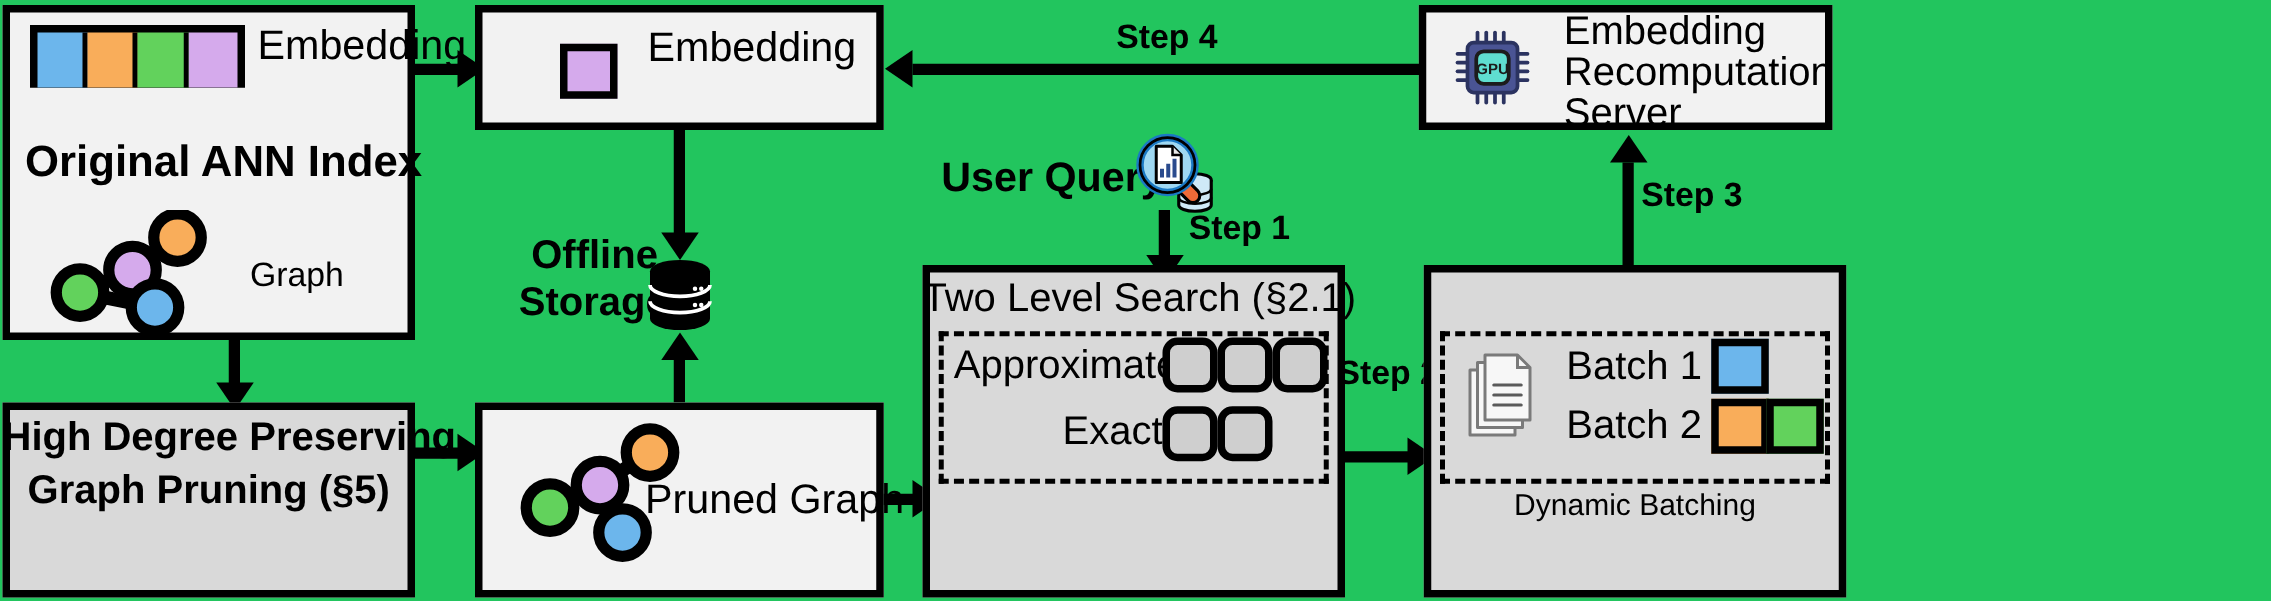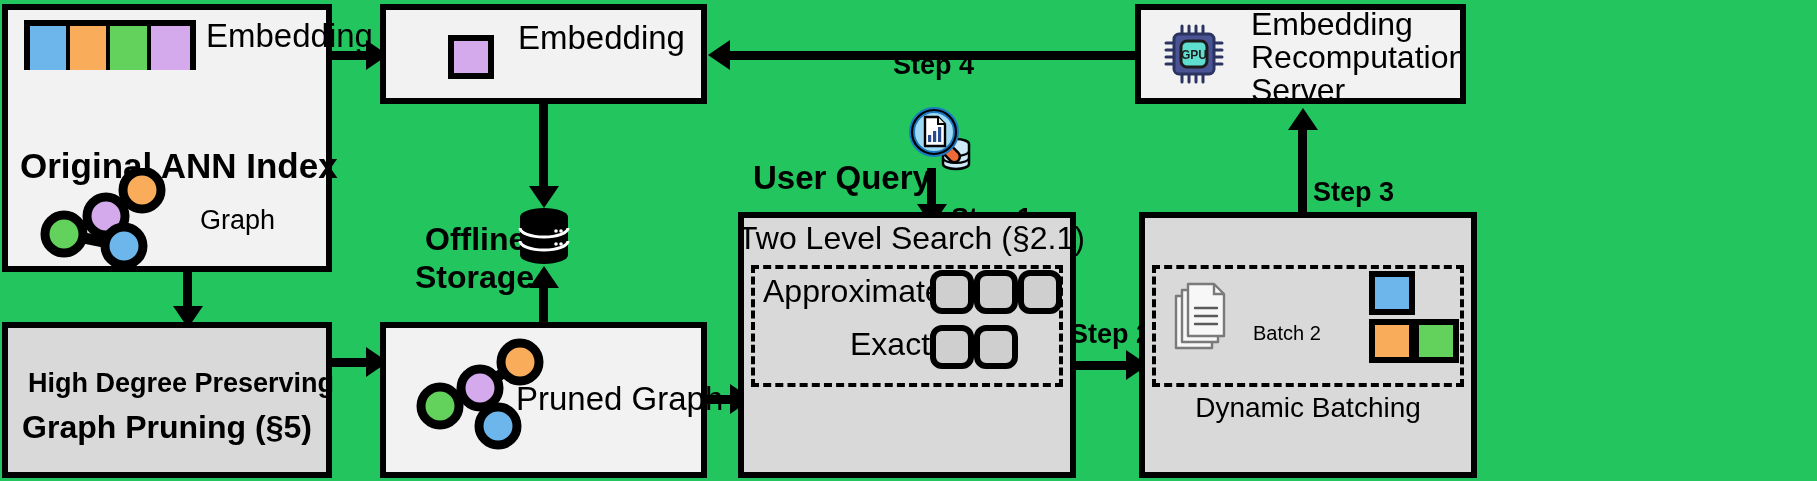--- a/index.html
+++ b/index.html
@@ -4,21 +4,21 @@
 <style>
   html,body{margin:0;padding:0;background:#ffffff;}
   body{font-family:"Liberation Sans",sans-serif;}
   #canvas{position:relative;width:1817px;height:481px;background:#22c55e;overflow:hidden;}
 
   .box{position:absolute;box-sizing:border-box;border:6px solid #000;background:#f2f2f2;}
   .box.shaded{background:#d9d9d9;}
 
   .lbl{position:absolute;color:#000;white-space:pre;line-height:1.12;}
   .t-reg{font-weight:400;}
-  .t-bold{font-weight:700;margin-top:36px;}
+  .t-bold{font-weight:700;}
   .ctr{text-align:center;}
 
   
   .bar{position:absolute;background:#000;}
   .head{position:absolute;width:0;height:0;}
   .head.right{border-top:15px solid transparent;border-bottom:15px solid transparent;border-left:22px solid #000;}
   .head.left{border-top:15px solid transparent;border-bottom:15px solid transparent;border-right:22px solid #000;}
   .head.down{border-left:15px solid transparent;border-right:15px solid transparent;border-top:22px solid #000;}
   .head.up{border-left:15px solid transparent;border-right:15px solid transparent;border-bottom:22px solid #000;}
 
@@ -68,21 +68,21 @@
       <circle cx="86" cy="78" r="19" fill="#6cb6ec" stroke="#000" stroke-width="9"></circle>
     </svg>
   </div>
 
   <div class="lbl t-reg" style="left:200px;top:205px;font-size:27px;">Graph</div>
 
   <div class="bar" style="left:183px;top:272px;width:9px;height:38px;"></div>
   <div class="head down" style="left:173px;top:306px;"></div>
 
   <div class="box shaded" style="left:2px;top:322px;width:330px;height:156px;"></div>
-  <div class="lbl t-bold ctr" style="left:2px;top:332px;width:358px;font-size:27px;">High Degree Preserving</div>
+  <div class="lbl t-bold ctr" style="left:2px;top:332px;width:358px;font-size:32px;">High Degree Preserving</div>
   <div class="lbl t-bold ctr" style="left:2px;top:374px;width:330px;font-size:32px;">Graph Pruning (§5)</div>
 
   <div class="bar" style="left:332px;top:51px;width:38px;height:9px;"></div>
   <div class="head right" style="left:366px;top:40px;"></div>
 
   <div class="bar" style="left:332px;top:358px;width:38px;height:9px;"></div>
   <div class="head right" style="left:366px;top:347px;"></div>
 
   <div class="box" style="left:380px;top:4px;width:327px;height:100px;"></div>
   <div class="swatch" style="left:448px;top:35px;width:46px;height:44px;background:#d5aaec;"></div>
@@ -205,27 +205,28 @@
       </g>
       <path d="M41 2 v10 h10" fill="none" stroke="#7a7a7a" stroke-width="2.4"></path>
       <g stroke="#5a5a5a" stroke-width="2.4" stroke-linecap="round">
         <line x1="22" y1="26" x2="44" y2="26"></line>
         <line x1="22" y1="34" x2="44" y2="34"></line>
         <line x1="22" y1="42" x2="44" y2="42"></line>
       </g>
     </svg>
   </div>
 
+  <div class="lbl t-reg" style="left:1253px;top:275px;font-size:32px;">Batch 1</div>
   <div class="swatch" style="left:1369px;top:271px;width:46px;height:44px;background:#6cb6ec;"></div>
 
-  <div class="lbl t-reg" style="left:1253px;top:322px;font-size:20px;text-align:right;">Batch 2</div>
+  <div class="lbl t-reg" style="left:1253px;top:322px;font-size:32px;text-align:right;">Batch 2</div>
   <div class="swatch" style="left:1369px;top:319px;width:46px;height:44px;background:#f9ad5a;"></div>
   <div class="swatch" style="left:1413px;top:319px;width:46px;height:44px;background:#62d25c;"></div>
 
-  <div class="lbl t-reg ctr" style="left:1139px;top:392px;width:338px;font-size:28px;">Dynamic Batching</div>
+  <div class="lbl t-reg ctr" style="left:1139px;top:392px;width:338px;font-size:24px;">Dynamic Batching</div>
 
   <div class="bar" style="left:1298px;top:130px;width:9px;height:82px;"></div>
   <div class="head up" style="left:1288px;top:108px;"></div>
   <div class="lbl t-bold" style="left:1313px;top:141px;font-size:27px;">Step 3</div>
 
   <div class="box" style="left:1135px;top:4px;width:331px;height:100px;"></div>
 
   <div class="svgwrap" style="left:1164px;top:24px;width:62px;height:60px;">
     <svg width="62" height="60" viewBox="0 0 62 60">
       <g stroke="#2b3360" stroke-width="3" stroke-linecap="round">

